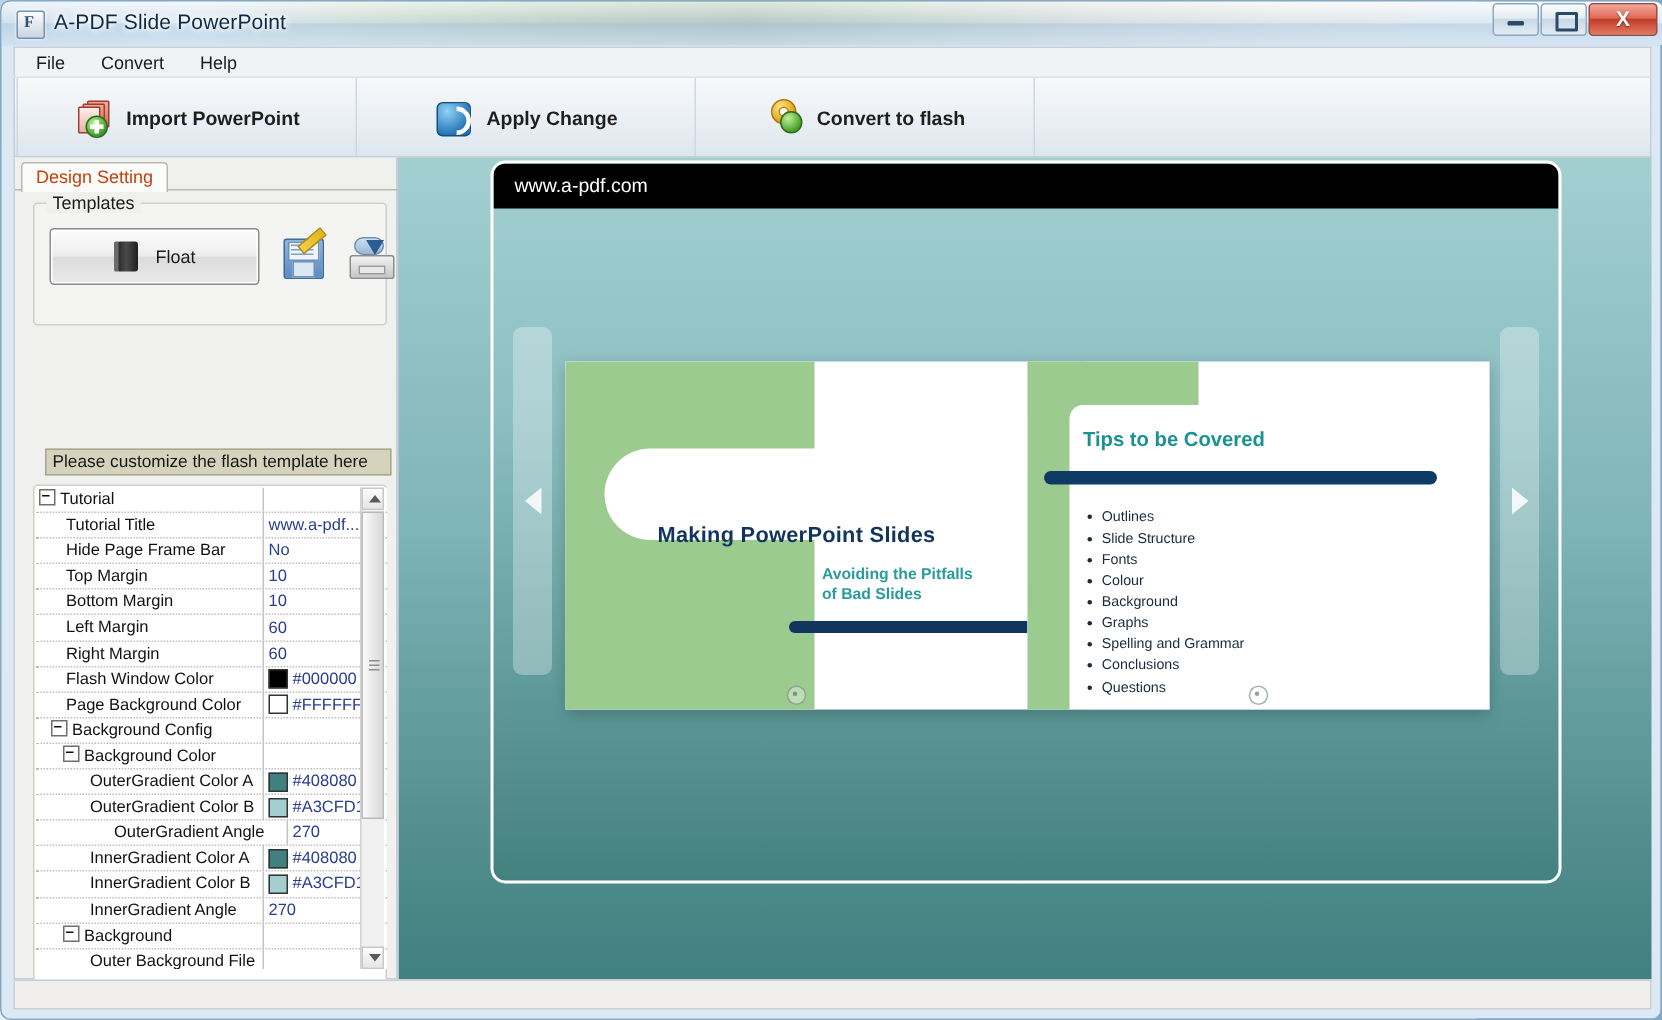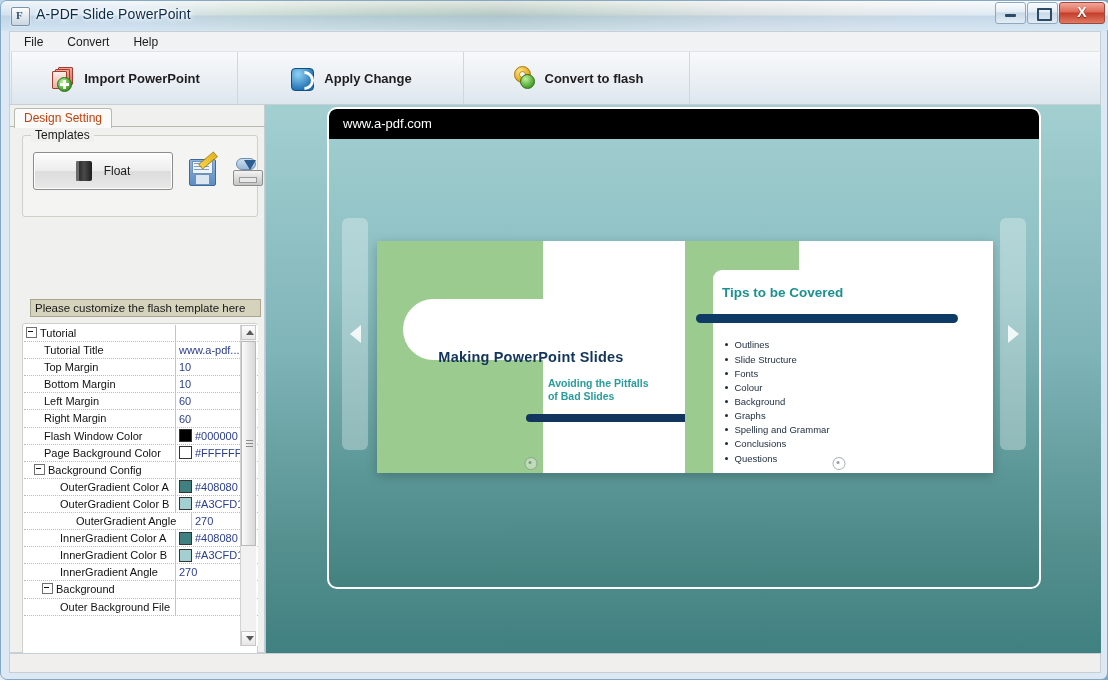--- a/index.html
+++ b/index.html
@@ -452,20 +452,26 @@
               <div class="gname gcat" style="padding-left: 2px;"><span class="expander"></span>Tutorial</div>
               <div class="gval"></div>
             </div>
             <div class="grow">
               <div class="gname" style="padding-left: 20px;">Tutorial Title</div>
               <div class="gval">
                 <span>www.a-pdf...</span>
               </div>
             </div>
             <div class="grow">
+              <div class="gname" style="padding-left: 20px;">Hide Page Frame Bar</div>
+              <div class="gval">
+                <span>No</span>
+              </div>
+            </div>
+            <div class="grow">
               <div class="gname" style="padding-left: 20px;">Top Margin</div>
               <div class="gval">
                 <span>10</span>
               </div>
             </div>
             <div class="grow">
               <div class="gname" style="padding-left: 20px;">Bottom Margin</div>
               <div class="gval">
                 <span>10</span>
               </div>
@@ -491,20 +497,24 @@
             </div>
             <div class="grow">
               <div class="gname" style="padding-left: 20px;">Page Background Color</div>
               <div class="gval">
                 <span class="swatch" style="background: rgb(255, 255, 255);"></span>
                 <span>#FFFFFF</span>
               </div>
             </div>
             <div class="grow">
               <div class="gname gcat" style="padding-left: 10px;"><span class="expander"></span>Background Config</div>
+              <div class="gval"></div>
+            </div>
+            <div class="grow">
+              <div class="gname gcat" style="padding-left: 18px;"><span class="expander"></span>Background Color</div>
               <div class="gval"></div>
             </div>
             <div class="grow">
               <div class="gname" style="padding-left: 36px;">OuterGradient Color A</div>
               <div class="gval">
                 <span class="swatch" style="background: rgb(64, 128, 128);"></span>
                 <span>#408080</span>
               </div>
             </div>
             <div class="grow">

